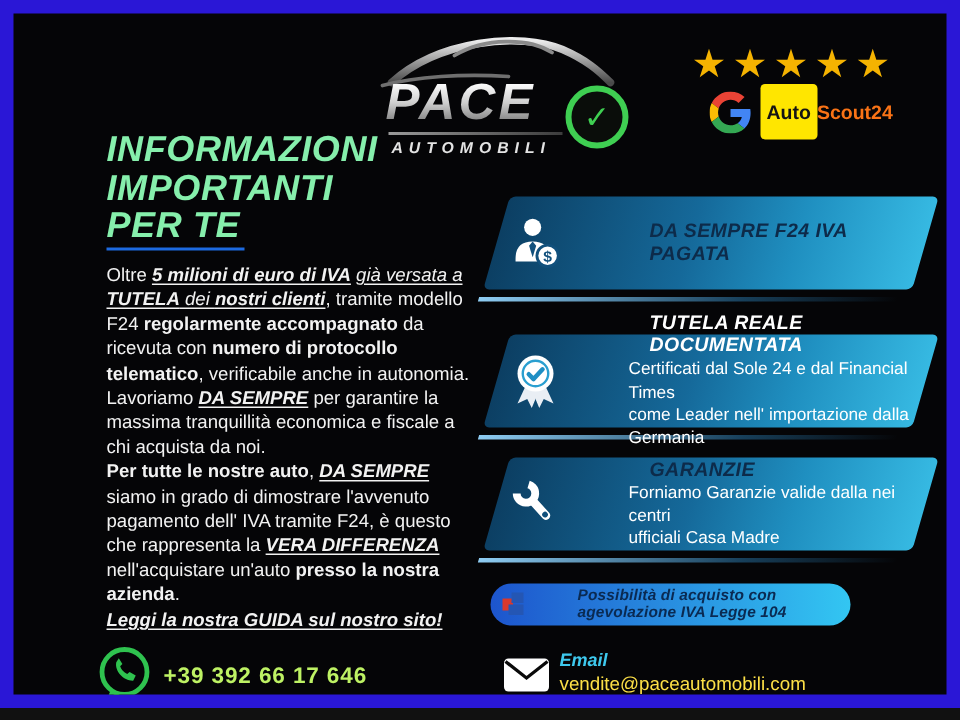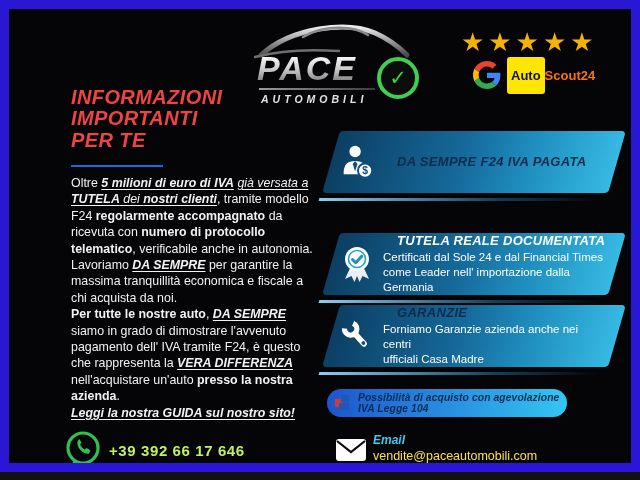--- a/index.html
+++ b/index.html
@@ -25,46 +25,46 @@
     border:4px solid #3fcf52;display:flex;align-items:center;justify-content:center;
     color:#3fcf52;font-size:21px;font-weight:900;background:#0a0d0a;
   }
   
   .stars{position:absolute;left:452px;top:18px;font-size:26px;color:#f5b301;letter-spacing:4px;}
   .rating-row{position:absolute;left:464px;top:52px;display:flex;align-items:center;gap:6px;}
   .as-auto{background:#ffe600;color:#141414;font-weight:800;font-size:13px;
     padding:11px 4px;border-radius:3px;}
   .as-scout{color:#f97316;font-weight:700;font-size:13px;text-align:right;}
   
-  .page-title{position:absolute;left:62px;top:78px;font-size:20px;font-weight:900;
-    font-style:italic;line-height:1.07;letter-spacing:.4px;color:#ef4444;}
+  .page-title{position:absolute;left:62px;top:78px;font-size:24px;font-weight:900;
+    font-style:italic;line-height:1.07;letter-spacing:.4px;color:#86efac;}
   .title-underline{position:absolute;left:62px;top:156px;width:92px;height:2px;background:#1d6ae0;}
   
   .intro{position:absolute;left:62px;top:166px;width:250px;font-size:12.4px;
     line-height:16.4px;color:#f2f2f2;}
   .intro span{text-underline-offset:2px;}
   
   .card{position:absolute;left:322px;width:286px;height:62px;}
   .card-bg{position:absolute;inset:0;transform:skewX(-16deg);border-radius:4px;
     background:linear-gradient(90deg,#0c3f63 0%,#15699a 45%,#1f8fc0 70%,#36b9e2 100%);}
   .card-glow{position:absolute;left:-12px;right:4px;bottom:-8px;height:3px;transform:skewX(-16deg);
     background:linear-gradient(90deg,rgba(150,215,255,.95),rgba(45,134,192,.45) 60%,rgba(0,0,0,0) 95%);}
   .card-content{position:absolute;inset:0;display:flex;align-items:center;}
   .card-iconbox{width:52px;display:flex;align-items:center;justify-content:center;flex:0 0 52px;}
-  .card-textcol{flex:1;padding-right:10px;}
+  .card-textcol{flex:1;padding-right:10px;margin-left:36px;}
   .card-title{font-size:13px;font-weight:800;font-style:italic;letter-spacing:.3px;
     margin:0 0 2px 14px;}
   .t-navy{color:#0d2b4a;}
   .t-white{color:#ffffff;}
   .card-text{font-size:11.5px;line-height:1.33;color:#fff;white-space:pre-line;}
-  .c1{top:122px;} .c2{top:224px;text-decoration:underline;} .c3{top:296px;}
+  .c1{top:122px;} .c2{top:214px;text-decoration:underline;} .c3{top:296px;}
   
   .pill{position:absolute;left:318px;top:380px;width:240px;height:28px;border-radius:15px;
     background:linear-gradient(90deg,#1d55cd,#33c6f2);display:flex;align-items:center;
-    padding-left:8px;box-sizing:border-box;}
+    padding-left:8px;box-sizing:border-box;gap:27px;}
   .pill-icon{position:relative;width:17px;height:18px;flex:0 0 17px;margin-right:6px;}
   .pill-icon .r{position:absolute;background:#d8392e;left:0;top:5px;width:7px;height:8px;}
   .pill-icon .b1{position:absolute;background:#2456b4;left:6px;top:1px;width:8px;height:7px;}
   .pill-icon .b2{position:absolute;background:#2456b4;left:4px;top:9px;width:10px;height:7px;}
   .pill-label{font-size:10.3px;font-weight:800;font-style:italic;color:#0a2a52;letter-spacing:.1px;}
   
   .wa{position:absolute;left:54px;top:420px;}
   .phone{position:absolute;left:100px;top:433px;font-size:15px;font-weight:800;
     letter-spacing:.6px;color:#bef264;}
   .envelope{position:absolute;left:326px;top:429px;}
@@ -163,21 +163,21 @@
         <svg width="38" height="38" viewBox="0 0 40 40">
           <g transform="rotate(-42 20 20)">
             <circle cx="20" cy="10" r="6.5" fill="none" stroke="#ffffff" stroke-width="5.5" stroke-dasharray="29 12" stroke-dashoffset="4"></circle>
             <rect x="17" y="14" width="6" height="20" rx="3" fill="#ffffff"></rect>
             <circle cx="20" cy="30" r="2" fill="#11507c"></circle>
           </g>
         </svg>
       </div>
       <div class="card-textcol">
         <div class="card-title t-navy">GARANZIE</div>
-        <div class="card-text">Forniamo Garanzie azienda anche nei centri
+        <div class="card-text">Forniamo Garanzie valide dalla nei centri
 ufficiali Casa Madre</div>
       </div>
     </div>
   </div>
 
   <div class="pill">
     <span class="pill-icon">
       <span class="r"></span>
         <span class="b1"></span>
         <span class="b2"></span>

